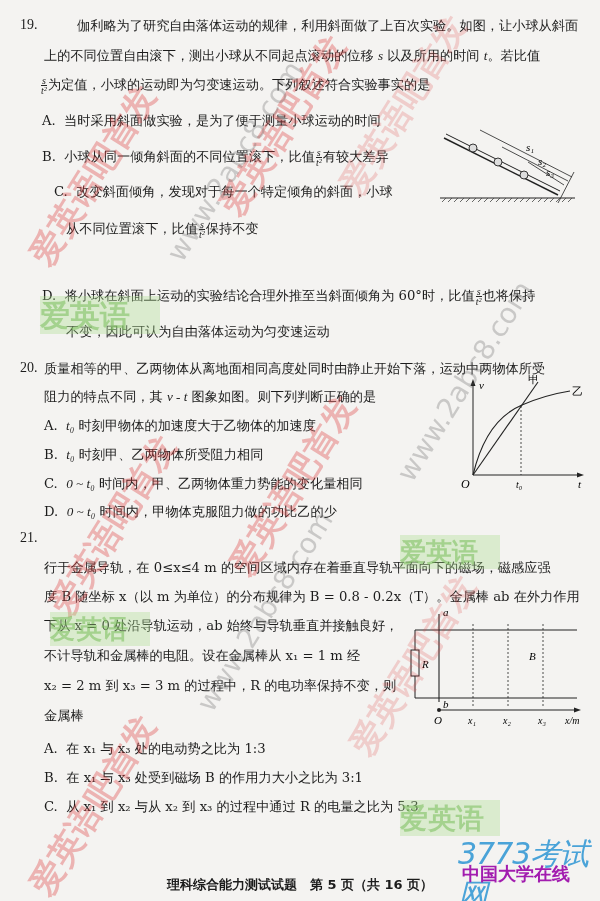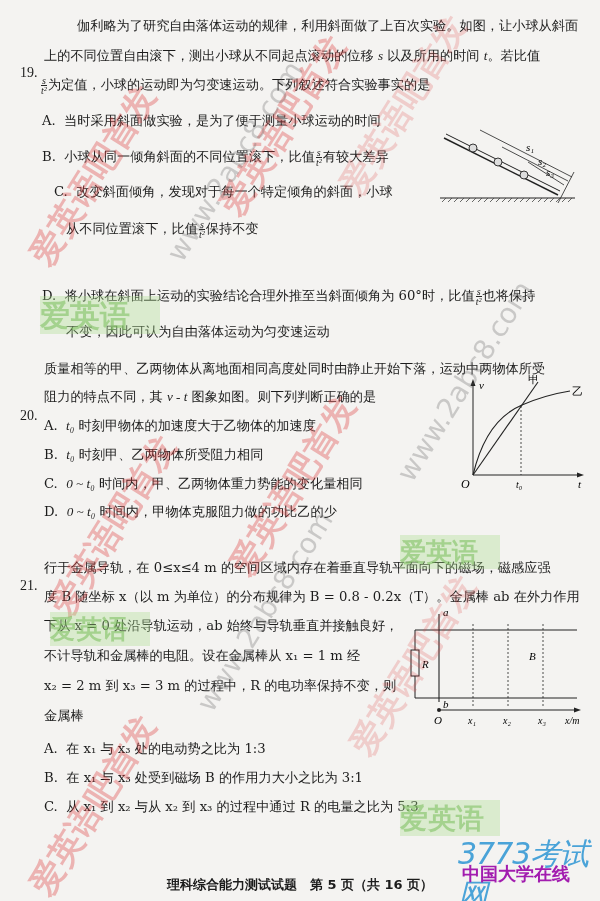--- a/index.html
+++ b/index.html
@@ -5,21 +5,21 @@
   html, body { margin:0; padding:0; }
   body {
     width:600px; height:901px; position:relative; overflow:hidden;
     background:#f4f3f1;
     font-family:"DejaVu Serif","Liberation Serif",serif;
     color:#1c1c1c;
     font-size:13.2px;
   }
   .page { position:absolute; inset:0; }
   .line { position:absolute; white-space:nowrap; line-height:18px; }
-  .qnum { position:absolute; font-family:"Liberation Serif",serif; font-size:14px;margin-top:48px; }
+  .qnum { position:absolute; font-family:"Liberation Serif",serif; font-size:14px; }
   i, .it { font-style:italic; font-family:"Liberation Serif",serif; }
   .frac { display:inline-block; vertical-align:middle; text-align:center; font-size:10px; line-height:9px; margin:0 1px; }
   .frac span { display:block; font-style:italic; font-family:"Liberation Serif",serif; }
   .frac .num { border-bottom:1px solid #222; padding:0 1px; }
   .wm { position:absolute; pointer-events:none; }
   .wm-red { color:rgba(220,60,60,0.35); font-family:"DejaVu Sans",sans-serif; font-size:34px; font-weight:bold; transform-origin:left top; }
   .wm-gray { color:rgba(90,90,90,0.28); font-family:"DejaVu Sans",sans-serif; font-size:28px; transform-origin:left top; }
   .wm-green { background:rgba(170,220,140,0.35); color:rgba(120,190,90,0.55); font-family:"DejaVu Sans",sans-serif; font-weight:bold; }
   .footer { position:absolute; left:0; right:0; top:876px; text-align:center; font-family:"DejaVu Sans",sans-serif; font-weight:bold; font-size:13px; }
   .logo3773 { position:absolute; left:458px; top:834px; font-family:"DejaVu Sans",sans-serif; font-style:italic; font-size:30px; color:#4aa3d8; letter-spacing:-1px; }

